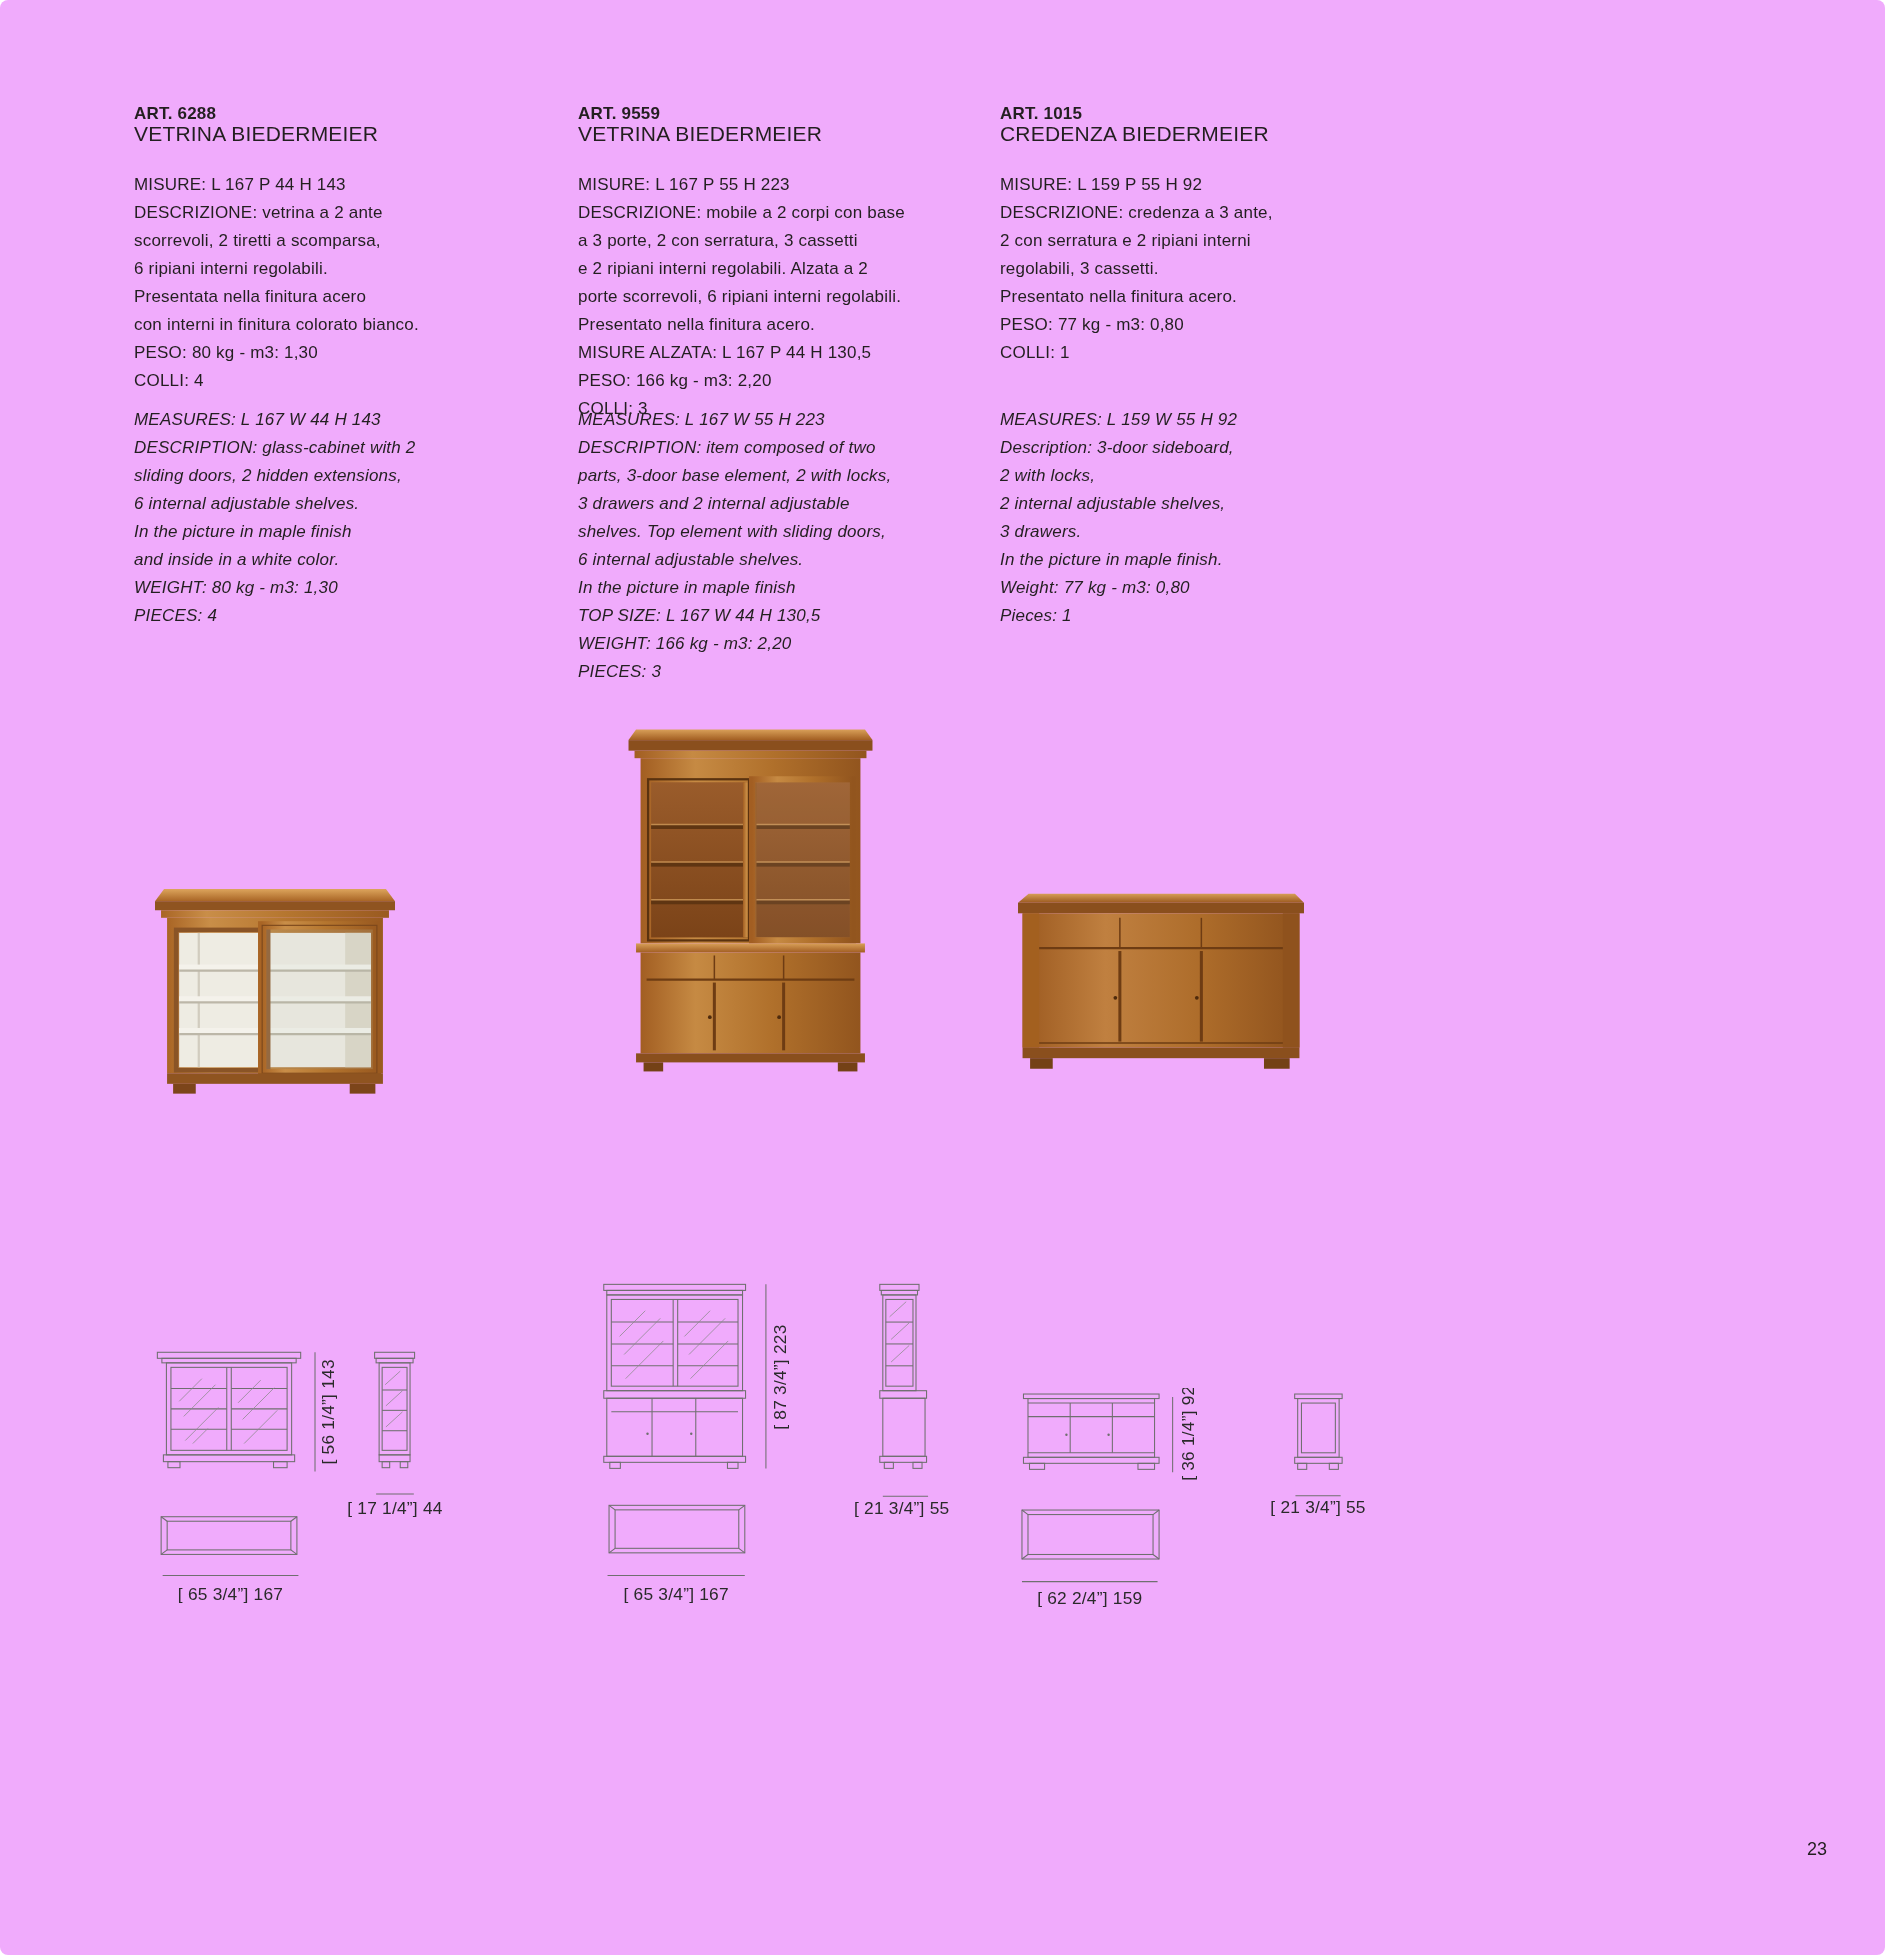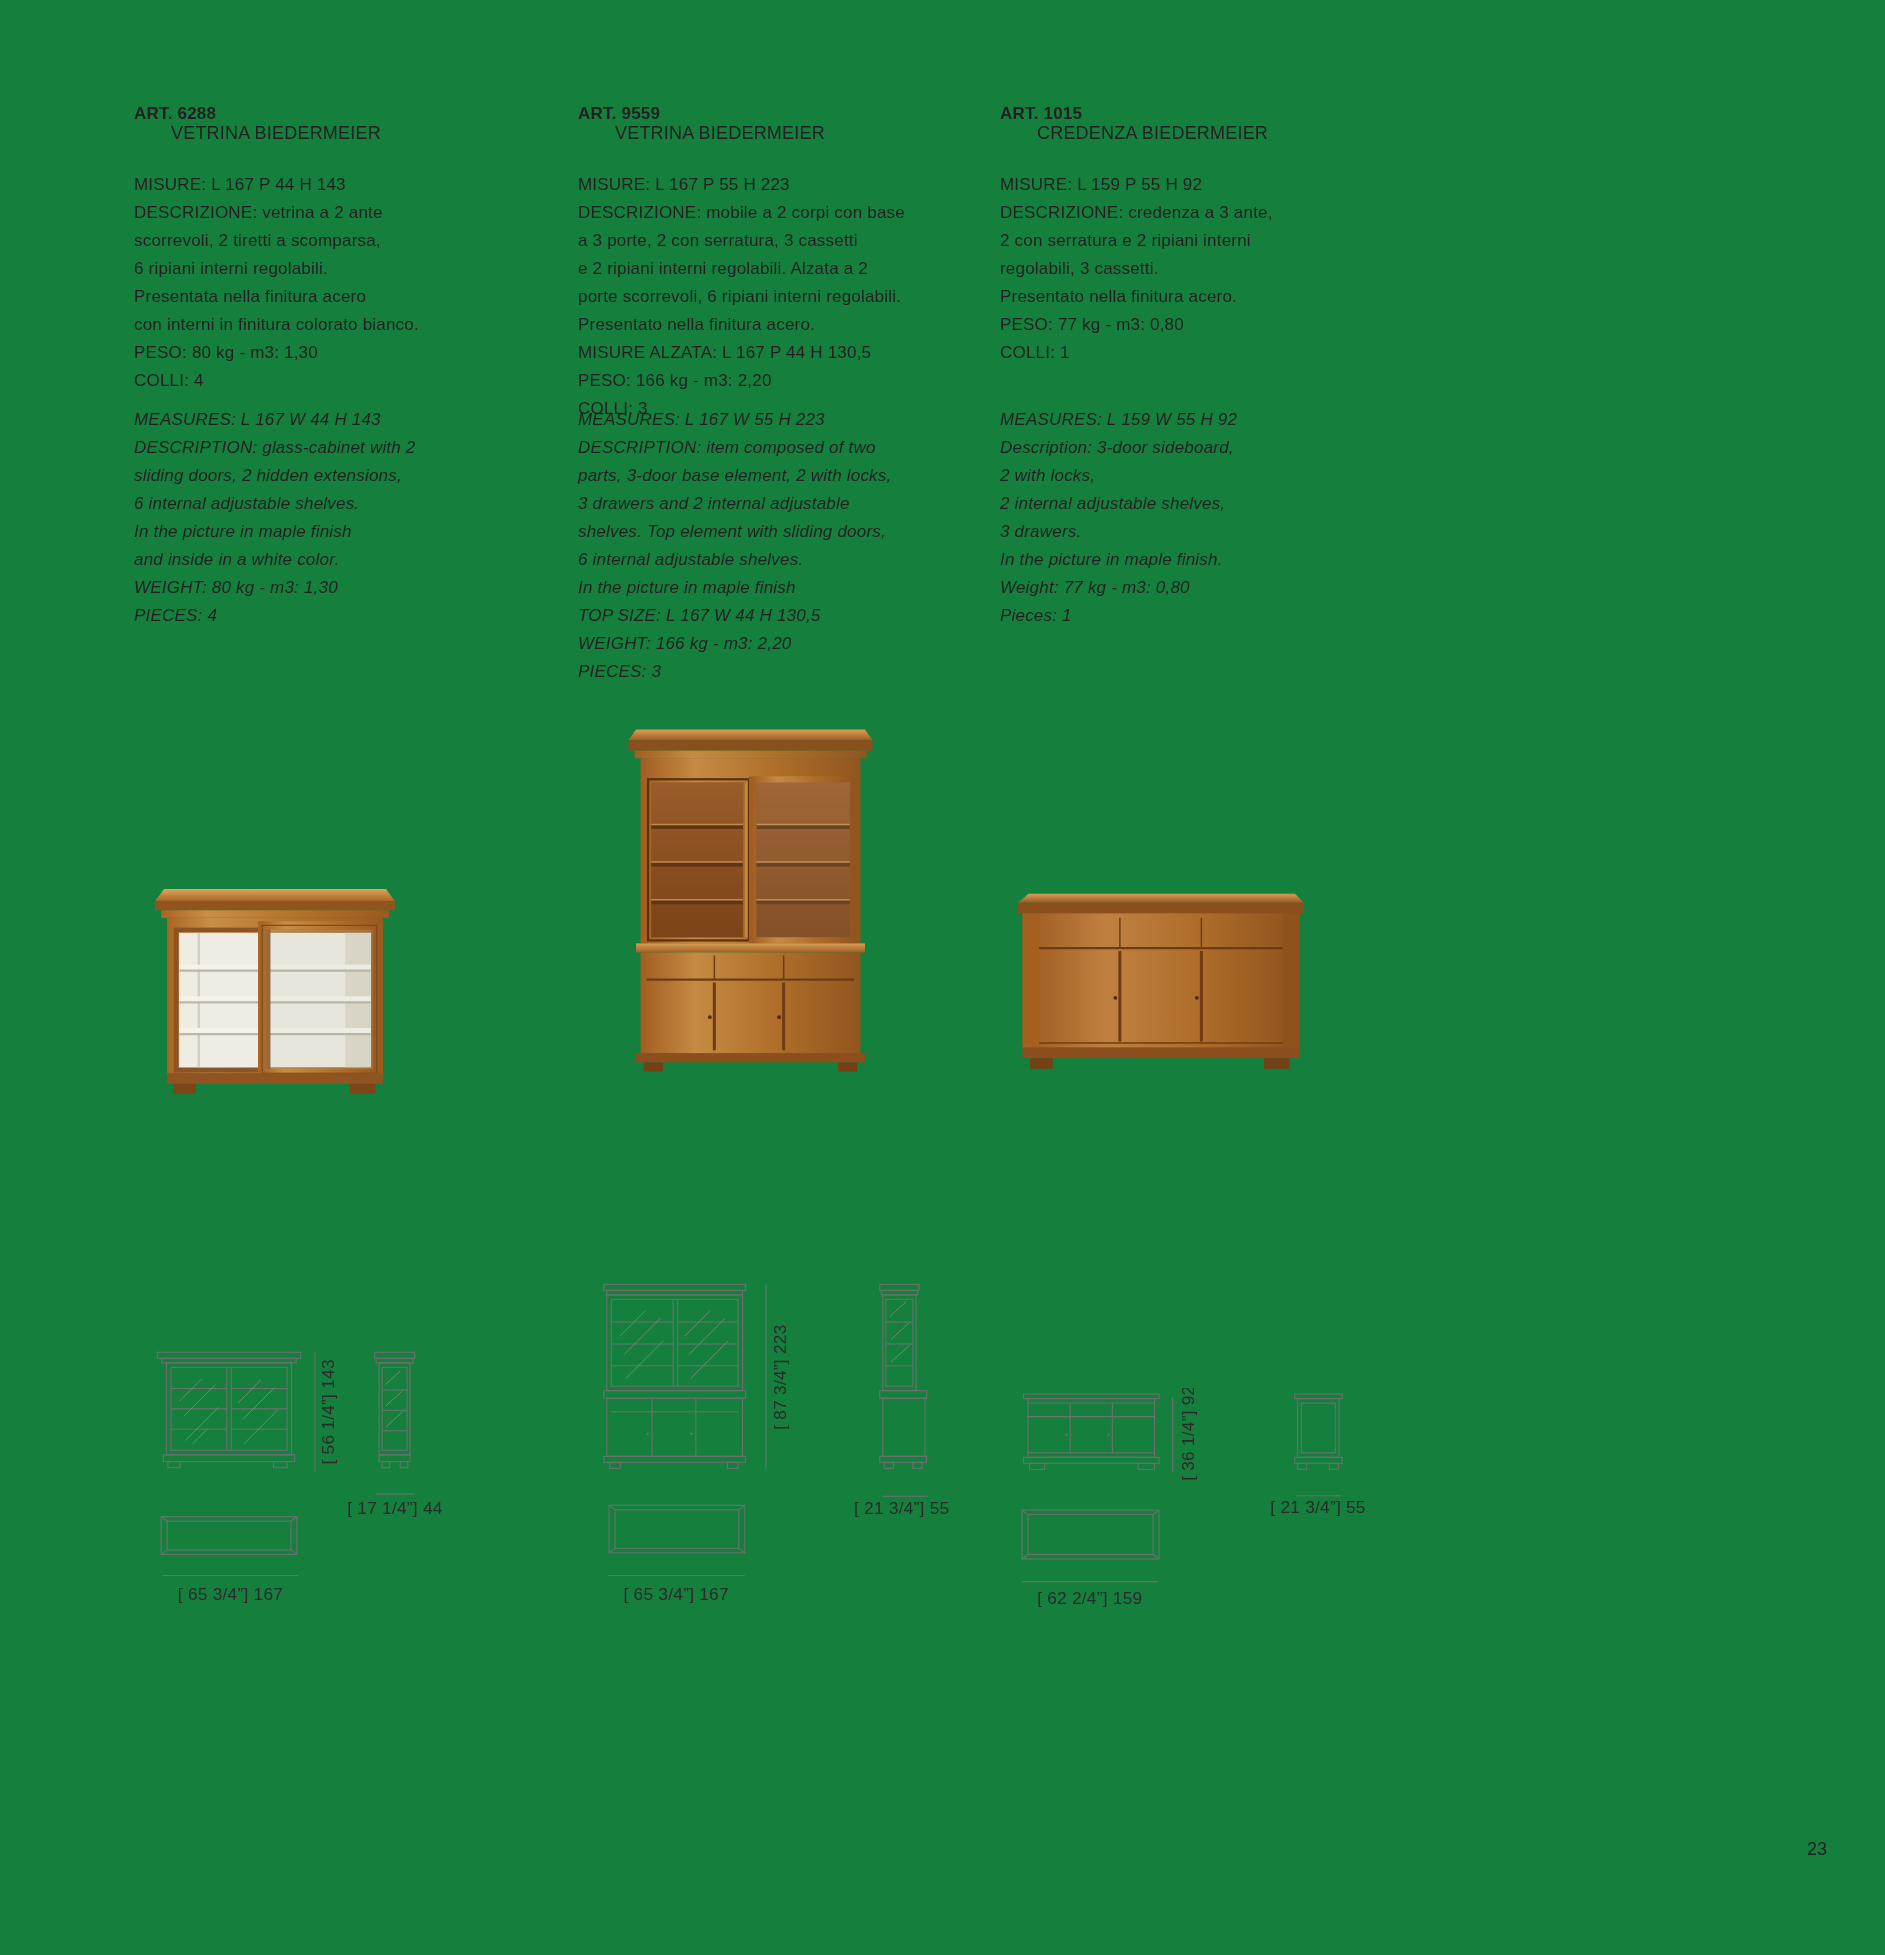--- a/index.html
+++ b/index.html
@@ -1,22 +1,22 @@
 <!DOCTYPE html>
 <html style="font-size:12px"><head>
 <meta charset="utf-8">
 <style>
   html,body{margin:0;padding:0;background:#ffffff;}
   .page{
-    position:relative;width:1885px;height:1955px;background:#15803d;
-    font-family:"Liberation Sans", sans-serif;color:#231f20;overflow:hidden;
+    position:relative;width:1885px;height:1955px;background:#f0abfc;
+    font-family:"Liberation Sans", sans-serif;color:#231f20;overflow:hidden;border-radius:8px;
   }
   .col{position:absolute;width:468px;}
   .art{font-weight:bold;font-size:17px;line-height:19.6px;letter-spacing:0.2px;}
-  .sub{font-size:18px;line-height:19.6px;letter-spacing:0.2px;margin-left:37px;}
+  .sub{font-size:21px;line-height:19.6px;letter-spacing:0.2px;}
   .details{position:absolute;left:0;font-size:17px;line-height:28px;white-space:pre-line;letter-spacing:0.2px;}
   .it{top:67px;}
   .en{top:302px;font-style:italic;}
   .photo,.drawing{position:absolute;}
   svg text{font-family:"Liberation Sans", sans-serif;font-size:23px;fill:#2a2a2a;letter-spacing:.3px;}
   .pageno{position:absolute;left:1807px;top:1839px;font-size:18px;line-height:21px;}
   .dline{stroke:#6f6f6f;stroke-width:1.4;fill:none;}
   .dthin{stroke:#8a8a8a;stroke-width:1;fill:none;}
 </style>
 </head>

